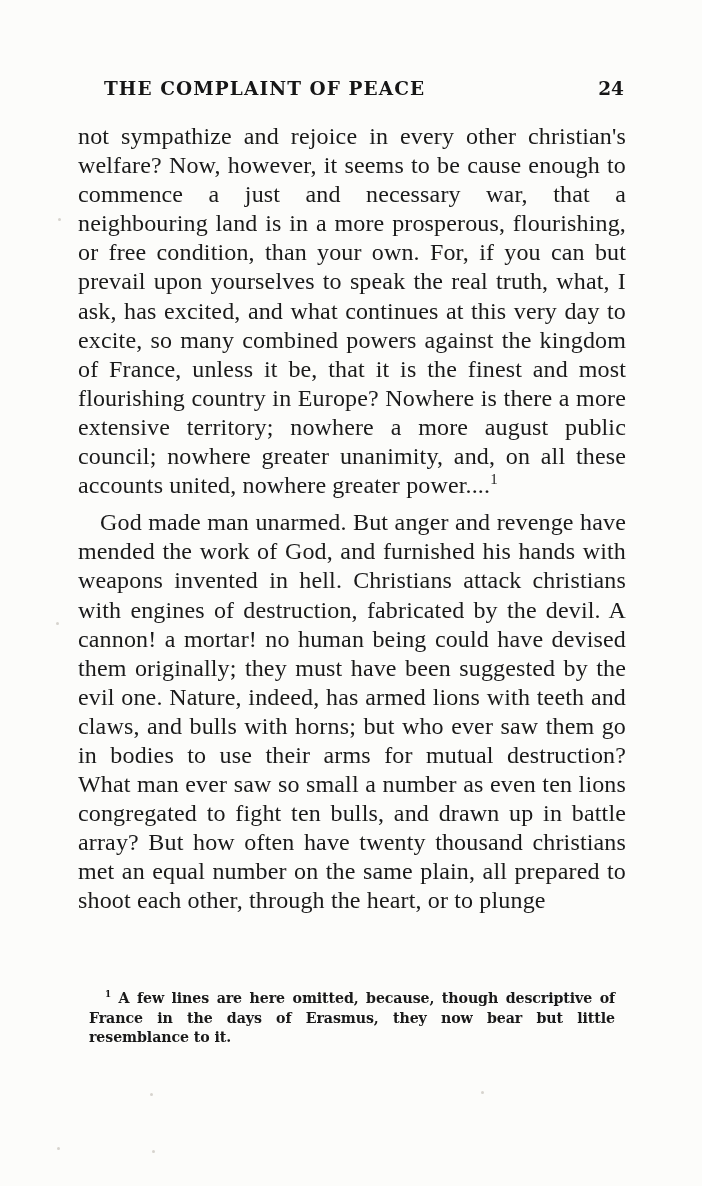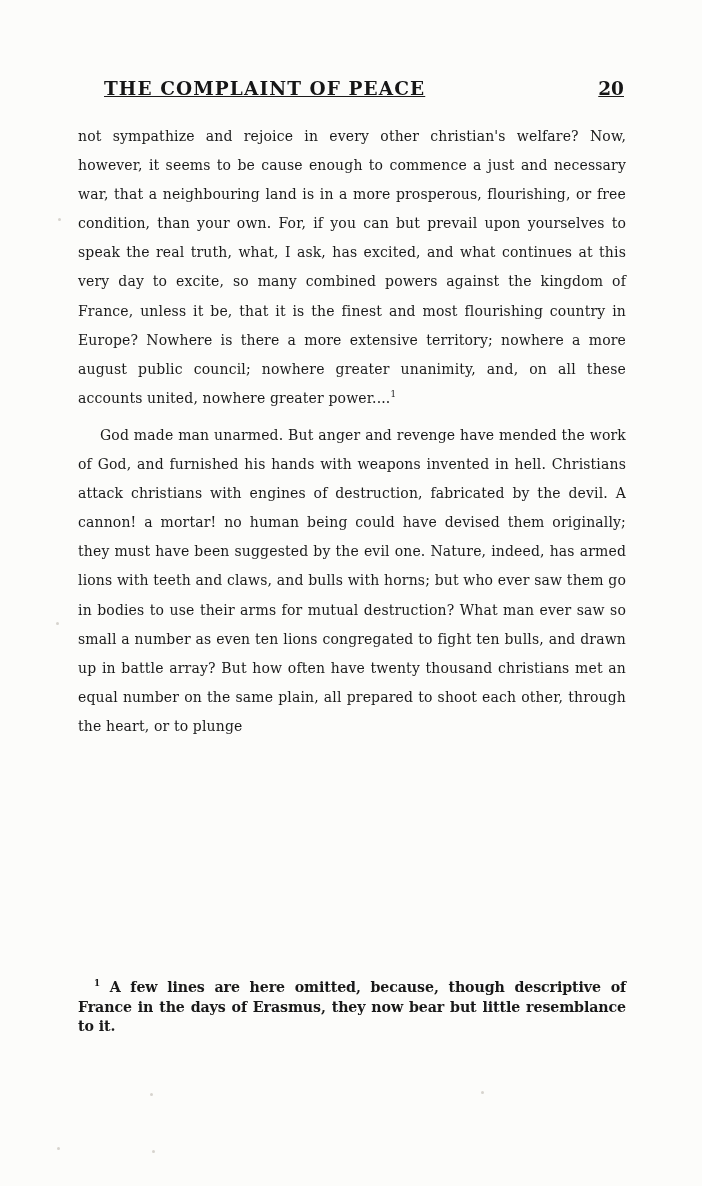--- a/index.html
+++ b/index.html
@@ -24,21 +24,20 @@
     background: #fcfcfa;
   }
   .header {
     position: absolute;
     left: 78px;
     top: 78px;
     width: 546px;
     display: flex;
     align-items: baseline;
     justify-content: space-between;
-    text-decoration: underline;
   }
   .running-title {
     font-family: "DejaVu Serif", serif;
     font-size: 18.5px;
     letter-spacing: 1.1px;
     font-weight: 700;
     color: #161616;
     margin-left: 26px;
   }
   .folio {
@@ -47,45 +46,46 @@
     font-weight: 700;
     color: #161616;
   }
   .body-text {
     position: absolute;
     left: 78px;
     top: 122px;
     width: 548px;
   }
   .para {
-    font-size: 14px;
+    font-size: 24px;
     line-height: 29.1px;
     text-align: justify;
     text-justify: inter-word;
     margin: 0;
     color: #1a1a1a;
     letter-spacing: 0.15px;
+    font-family: Liberation Serif, serif;
   }
   .para + .para {
     margin-top: 8px;
     text-indent: 22px;
   }
   .footnotes {
     position: absolute;
     left: 78px;
     top: 978px;
     width: 548px;
   }
   .footnote {
     font-family: "DejaVu Serif", serif;
     font-size: 14.2px;
     line-height: 19.6px;
     font-weight: 700;
     text-align: justify;
-    margin: 0;
+    margin: 11px;
     color: #191919;
     text-indent: 16px;
     letter-spacing: -0.1px;
   }
   sup {
     font-size: 0.62em;
     vertical-align: super;
     line-height: 0;
   }
   .speck {
@@ -95,21 +95,21 @@
     opacity: 0.75;
   }
 </style>
 </head>
 <body>
 
 <div class="page">
 
   <div class="header">
     <div class="running-title">THE COMPLAINT OF PEACE</div>
-    <div class="folio">20</div>
+    <div class="folio">24</div>
   </div>
 
   <div class="body-text">
     <p class="para"><span>not sympathize and rejoice in every other christian's welfare?  Now, however, it seems to be cause enough to commence a just and necessary war, that a neighbouring land is in a more prosperous, flourishing, or free condition, than your own.  For, if you can but prevail upon yourselves to speak the real truth, what, I ask, has excited, and what continues at this very day to excite, so many combined powers against the kingdom of France, unless it be, that it is the finest and most flourishing country in Europe?  Nowhere is there a more extensive territory; nowhere a more august public council; nowhere greater unanimity, and, on all these accounts united, nowhere greater power....</span><sup>1</sup></p>
     <p class="para">God made man unarmed.  But anger and revenge have mended the work of God, and furnished his hands with weapons invented in hell.  Christians attack christians with engines of destruction, fabricated by the devil.  A cannon! a mortar! no human being could have devised them originally; they must have been suggested by the evil one.  Nature, indeed, has armed lions with teeth and claws, and bulls with horns; but who ever saw them go in bodies to use their arms for mutual destruction?  What man ever saw so small a number as even ten lions congregated to fight ten bulls, and drawn up in battle array?  But how often have twenty thousand christians met an equal number on the same plain, all prepared to shoot each other, through the heart, or to plunge</p>
   </div>
 
   <div class="footnotes">
     <p class="footnote"><sup>1</sup> <span>A few lines are here omitted, because, though descriptive of France in the days of Erasmus, they now bear but little resemblance to it.</span></p>
   </div>

